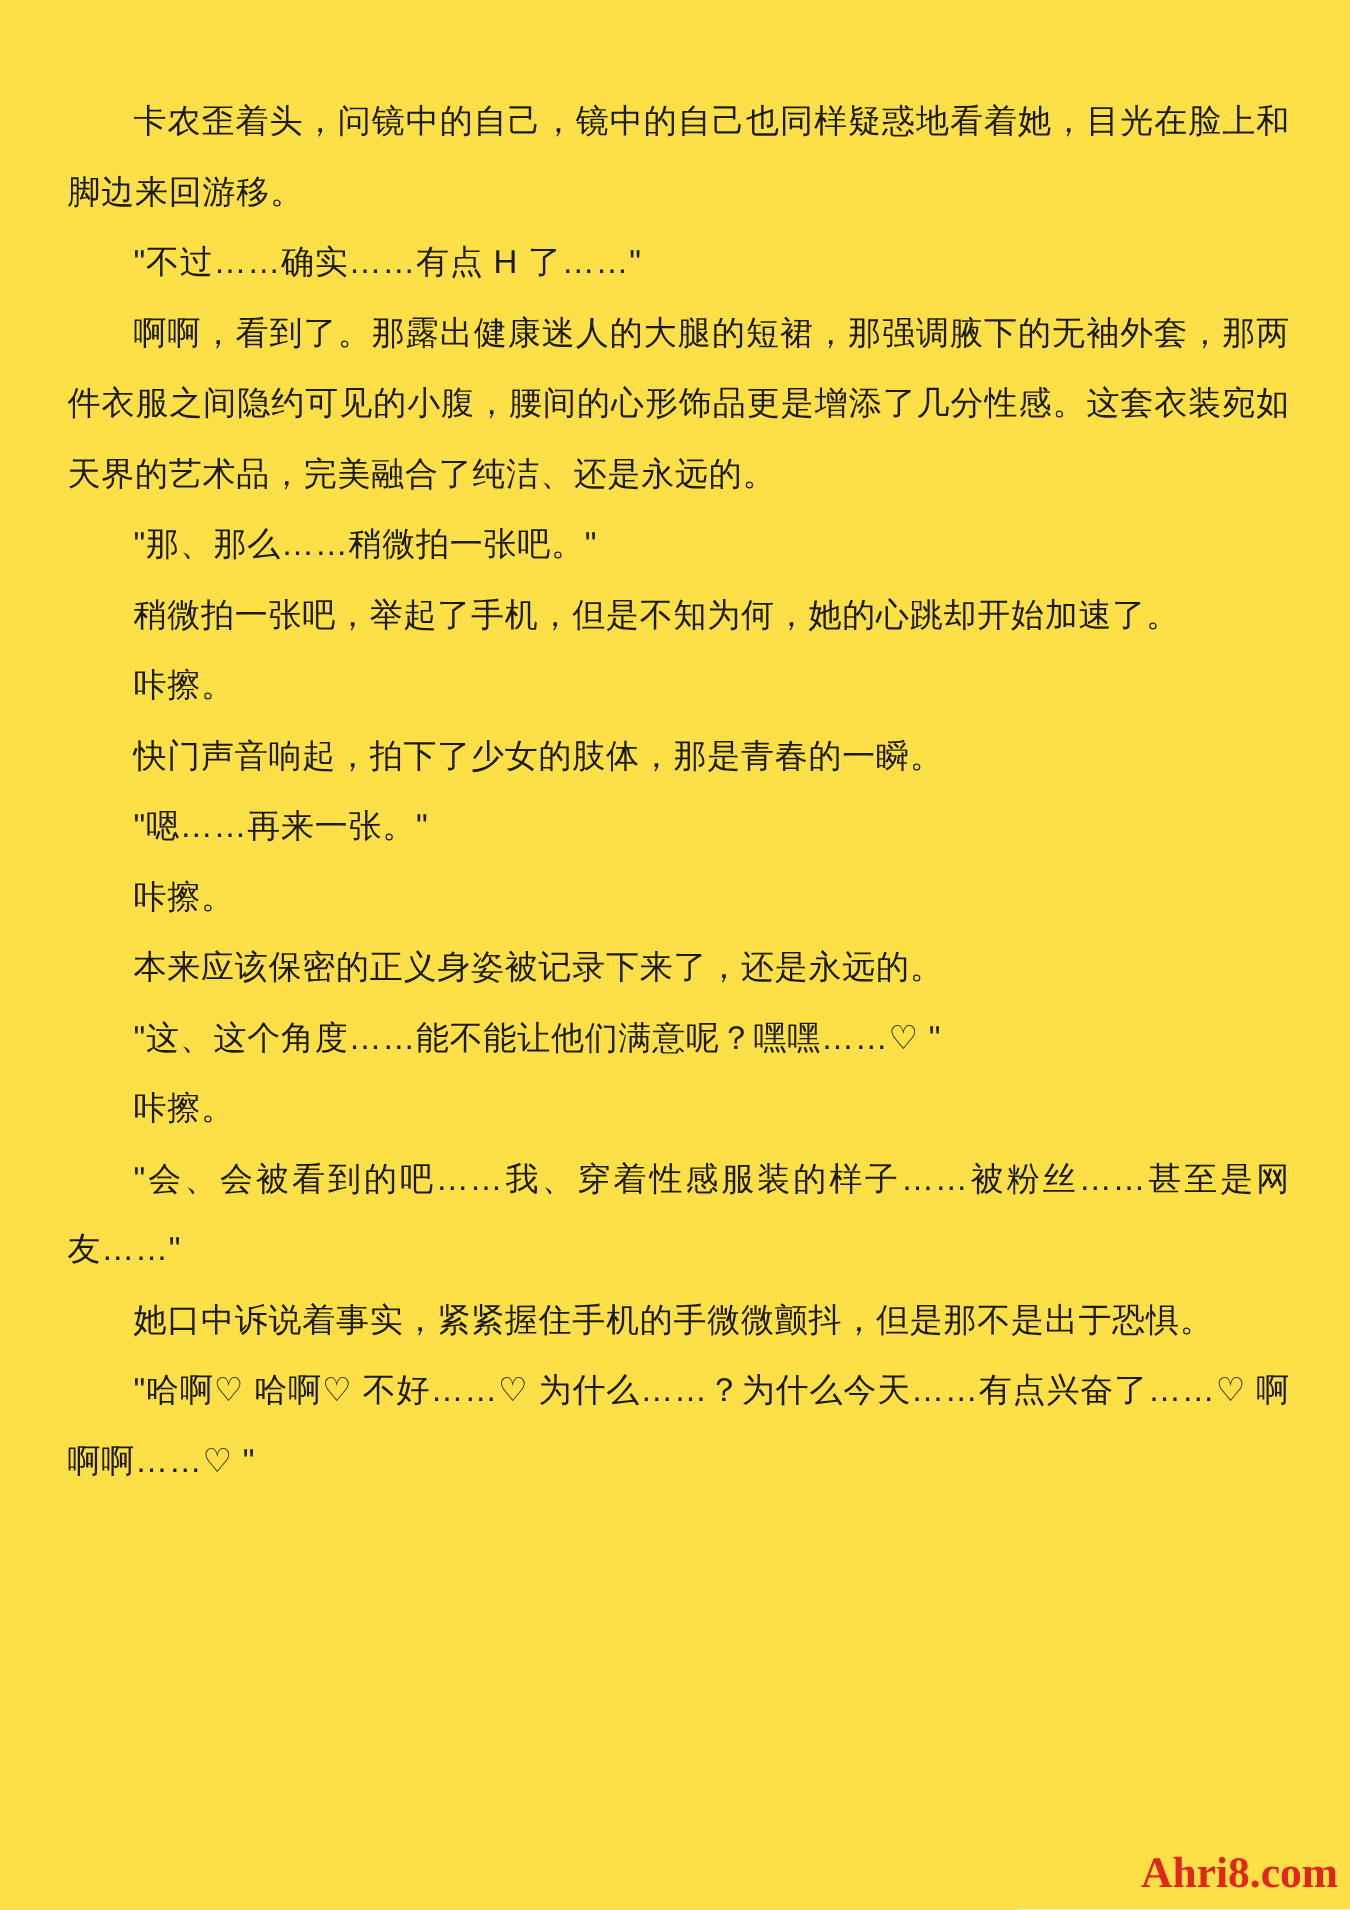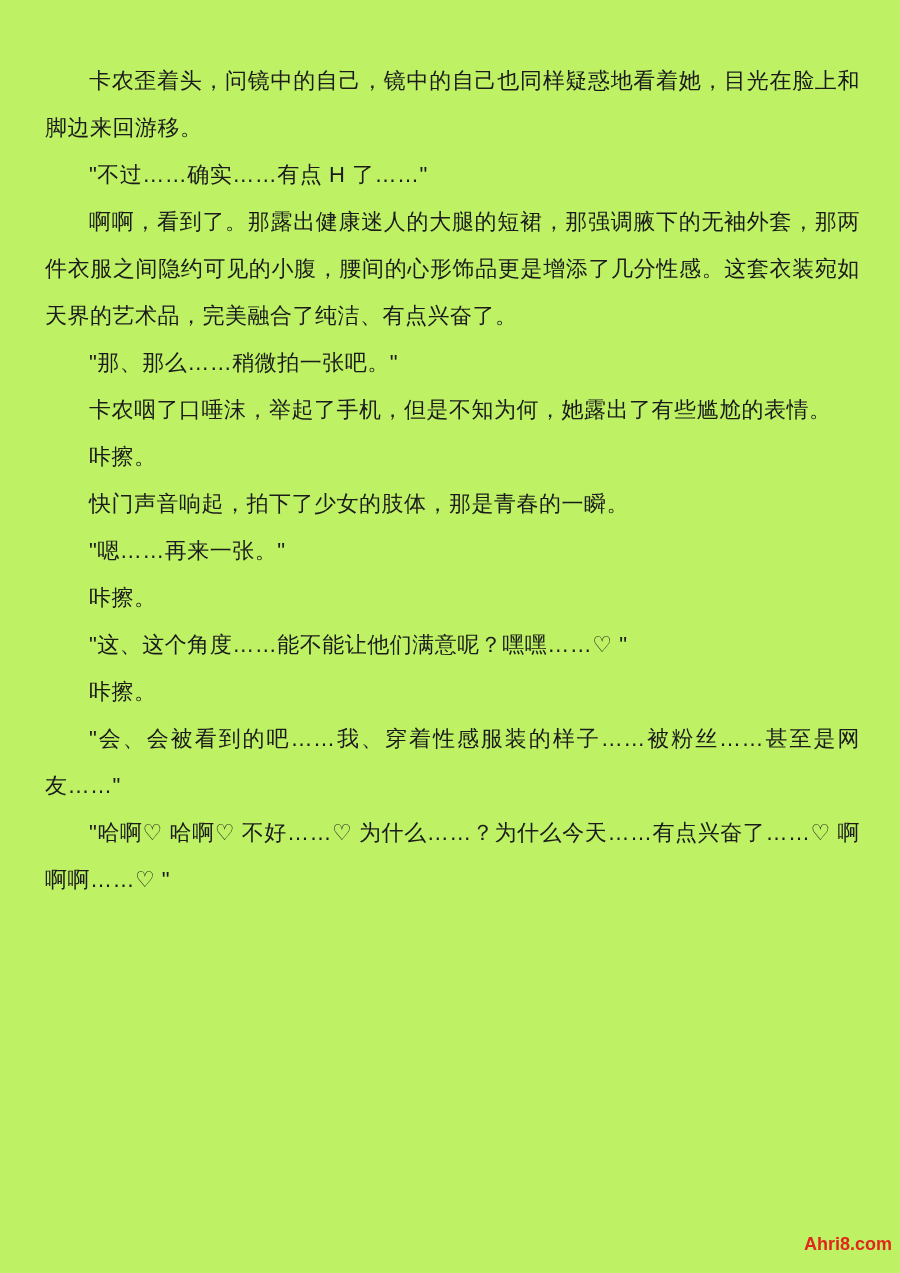--- a/index.html
+++ b/index.html
@@ -27,40 +27,42 @@
     line-height: 47px;
     color: #1b1b1b;
     text-align: justify;
     text-indent: 2em;
     letter-spacing: 0.5px;
     word-break: break-all;
   }
   .watermark {
     position: absolute;
     right: 8px;
-    bottom: 18px;
-    font-family: Liberation Sans, sans-serif;
-    font-size: 18px;
+    bottom: 7px;
+    font-family: Liberation Serif, serif;
+    font-size: 29px;
     font-weight: bold;
     letter-spacing: 0px;
   }
 </style>
 </head>
 <body>
 
-<div class="page" style="background: #bef264;">
+<div class="page" style="background: #fde047;">
   <div class="content">
     <p>卡农歪着头，问镜中的自己，镜中的自己也同样疑惑地看着她，目光在脸上和脚边来回游移。</p>
     <p>"不过……确实……有点 H 了……"</p>
-    <p>啊啊，看到了。那露出健康迷人的大腿的短裙，那强调腋下的无袖外套，那两件衣服之间隐约可见的小腹，腰间的心形饰品更是增添了几分性感。这套衣装宛如天界的艺术品，完美融合了纯洁、有点兴奋了。</p>
+    <p>啊啊，看到了。那露出健康迷人的大腿的短裙，那强调腋下的无袖外套，那两件衣服之间隐约可见的小腹，腰间的心形饰品更是增添了几分性感。这套衣装宛如天界的艺术品，完美融合了纯洁、还是永远的。</p>
     <p>"那、那么……稍微拍一张吧。"</p>
-    <p>卡农咽了口唾沫，举起了手机，但是不知为何，她露出了有些尴尬的表情。</p>
+    <p>稍微拍一张吧，举起了手机，但是不知为何，她的心跳却开始加速了。</p>
     <p>咔擦。</p>
     <p>快门声音响起，拍下了少女的肢体，那是青春的一瞬。</p>
     <p>"嗯……再来一张。"</p>
     <p>咔擦。</p>
+    <p>本来应该保密的正义身姿被记录下来了，还是永远的。</p>
     <p>"这、这个角度……能不能让他们满意呢？嘿嘿……♡ "</p>
     <p>咔擦。</p>
     <p>"会、会被看到的吧……我、穿着性感服装的样子……被粉丝……甚至是网友……"</p>
+    <p>她口中诉说着事实，紧紧握住手机的手微微颤抖，但是那不是出于恐惧。</p>
     <p>"哈啊♡  哈啊♡ 不好……♡ 为什么……？为什么今天……有点兴奋了……♡ 啊啊啊……♡ "</p>
   </div>
   <div class="watermark" style="color: rgb(225, 38, 29);">Ahri8.com</div>
 </div>
 
 </body></html>

